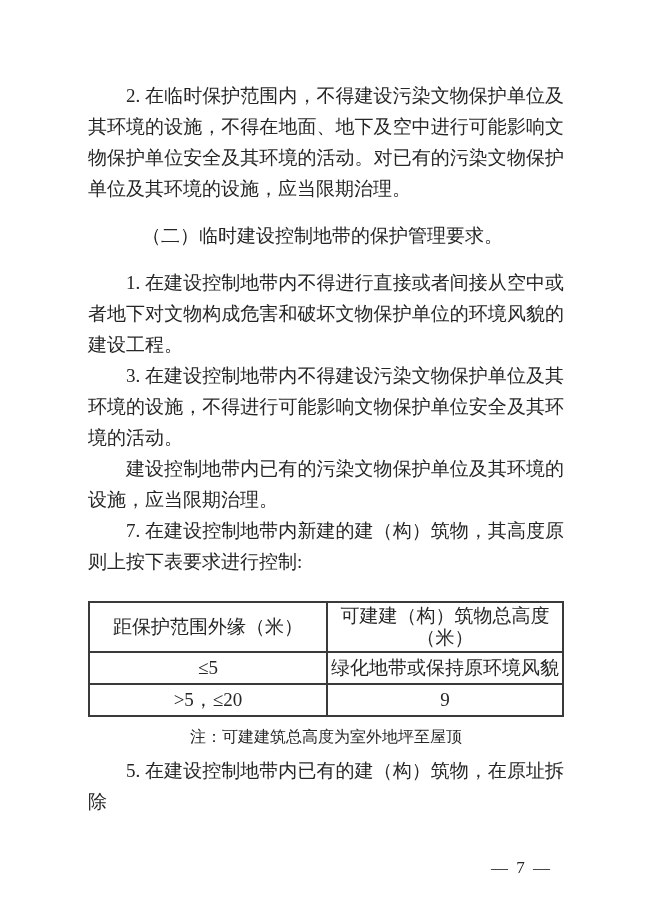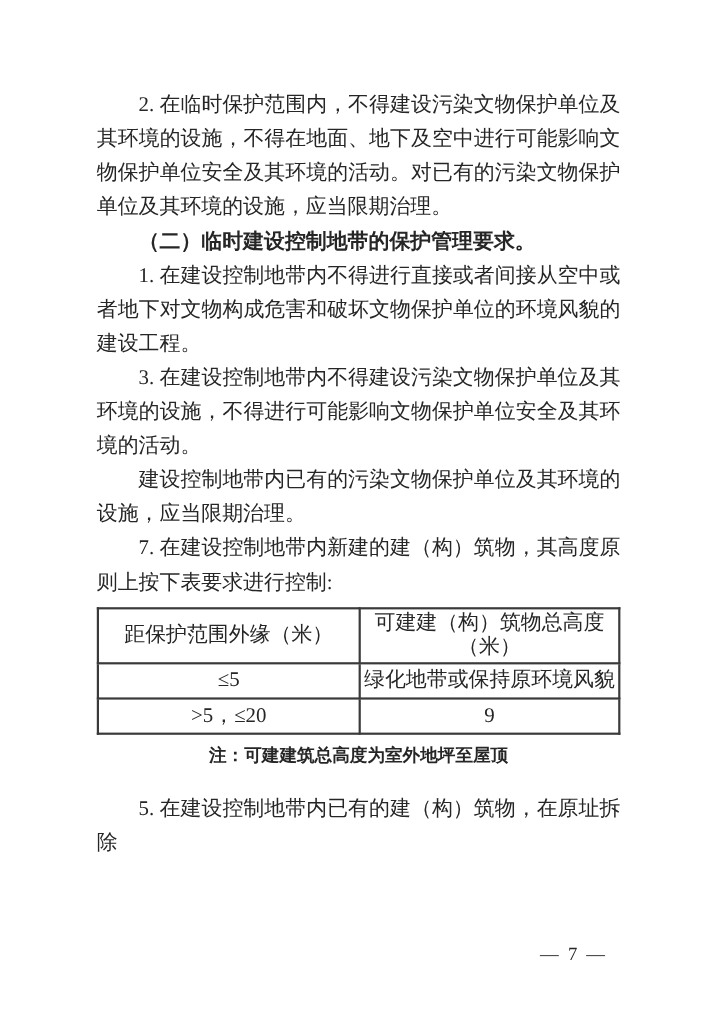--- a/index.html
+++ b/index.html
@@ -23,29 +23,29 @@
     width: 476px;
     font-size: 19px;
     line-height: 31px;
     text-align: justify;
   }
   .para {
     margin: 0;
     text-indent: 2em;
   }
   .heading {
-    margin: 0;
+    margin: 16px;
     text-indent: 2em;
-    font-weight: 700;
+    font-weight: 400;
   }
   table.height-table {
     width: 100%;
     border-collapse: collapse;
     table-layout: fixed;
-    margin-top: 7px;
+    margin-top: 24px;
     border-radius: 19px;
   }
   table.height-table th,
   table.height-table td {
     border: 2px solid #3a3a3a;
     text-align: center;
     vertical-align: middle;
     font-weight: normal;
     font-size: 19px;
     line-height: 22px;
@@ -53,24 +53,23 @@
     padding: 2px 2px;
   }
   table.height-table col.c1 { width: 50.2%; }
   table.height-table col.c2 { width: 49.8%; }
   .note {
     margin: 9px 0 0 0;
     text-align: center;
     text-indent: 0;
     font-size: 16px;
     line-height: 22px;
-    font-weight: bold;
   }
   .after-note {
-    margin-top: 21px;
+    margin-top: 7px;
   }
   .page-number {
     position: absolute;
     top: 858px;
     right: 98px;
     font-size: 17px;
     letter-spacing: 2px;
     color: #262626;
   }
 </style>

